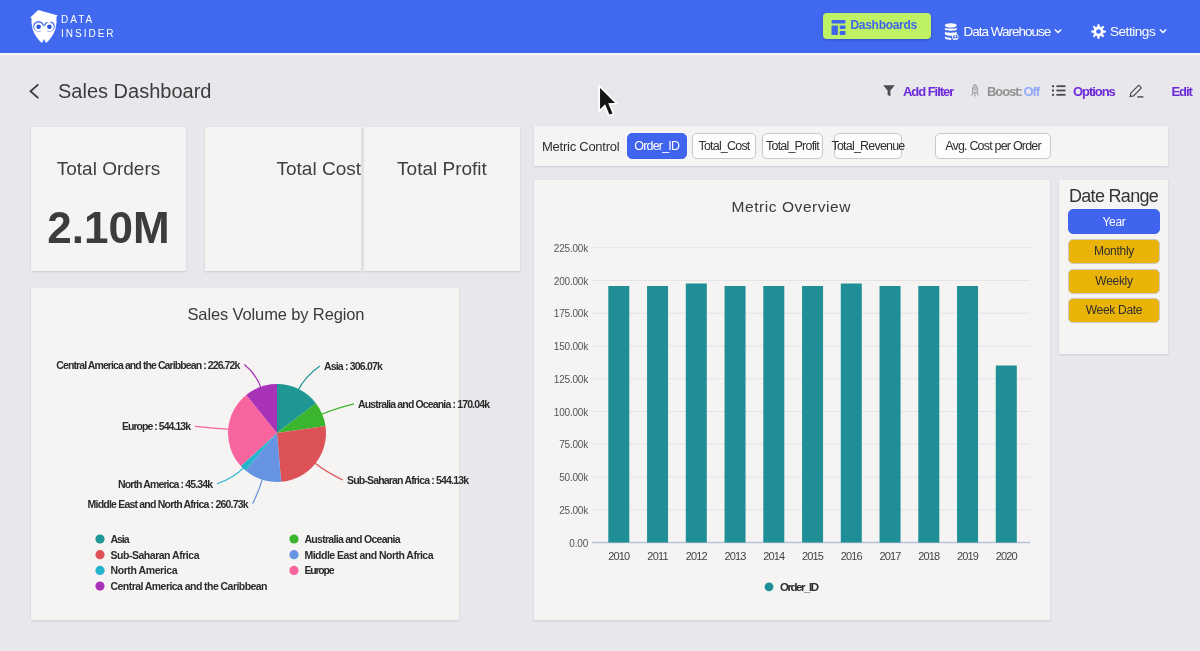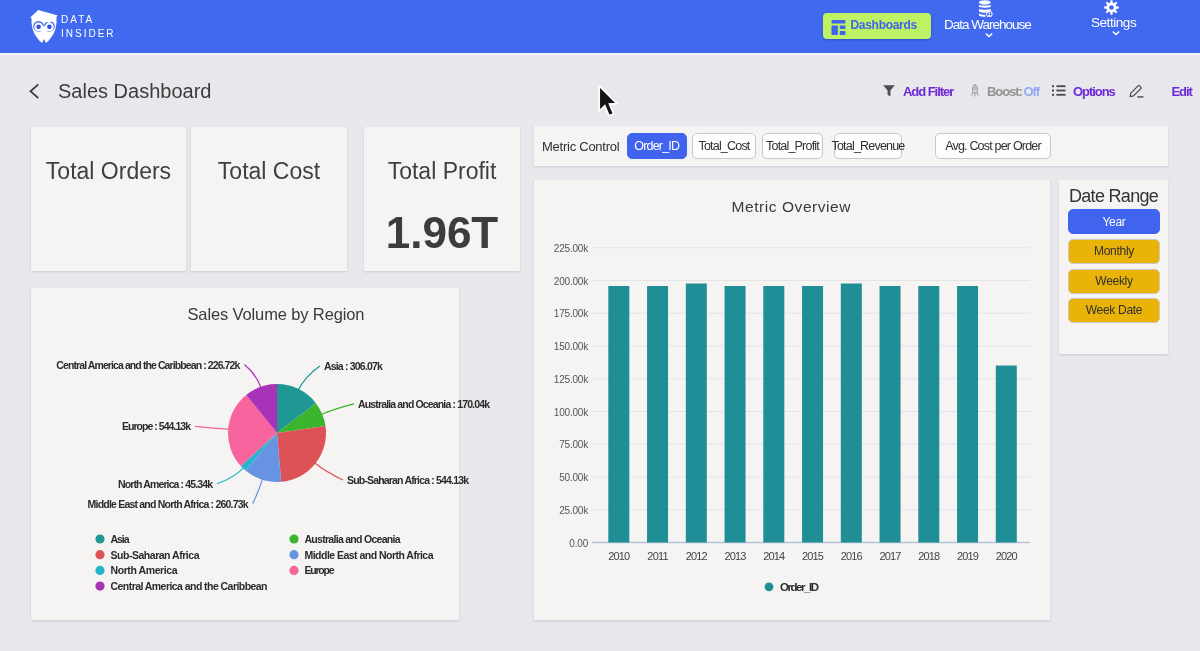--- a/index.html
+++ b/index.html
@@ -5,32 +5,32 @@
   * { margin:0; padding:0; box-sizing:border-box; }
   html,body { width:1200px; height:651px; overflow:hidden; }
   body { font-family:"Liberation Sans", sans-serif; background:#e8e7ec; position:relative; }
 
   
   .nav { position:absolute; left:0; top:0; width:1200px; height:55px; background:#4169f0; border-bottom:2px solid #f4f3f6; }
   .logo { position:absolute; left:30px; top:10px; width:28px; height:34px; }
   .logoname { position:absolute; left:61px; top:13px; color:#fff; font-size:10px; font-weight:normal; letter-spacing:2px; line-height:14px; }
   .navbtn { position:absolute; left:823px; top:13px; width:108px; height:26px; background:#bef264; border-radius:4px; box-shadow:0 1px 3px rgba(10,20,80,0.3); }
   .navbtn span { position:absolute; left:27.5px; top:5px; color:#4164ee; font-size:12px; font-weight:bold; letter-spacing:-0.3px; }
-  .navitem { position:absolute; top:0; height:62px; display:flex; align-items:center; color:#fff; font-size:13px; letter-spacing:-0.75px;flex-direction:column; }
+  .navitem { position:absolute; top:0; height:62px; display:flex; align-items:center; color:#fff; font-size:13px; letter-spacing:-0.75px; }
 
   
   .back { position:absolute; left:28px; top:82.5px; width:12px; height:16.5px; }
   .pagetitle { position:absolute; left:58px; top:80px; font-size:20px; color:#3c3c3c; }
   .subact { position:absolute; top:83.5px; font-size:13px; font-weight:bold; letter-spacing:-1.05px; color:#6d28d9; }
   .subicon { position:absolute; }
 
   
   .card { position:absolute; background:#f5f4f2; box-shadow:0 1px 2px rgba(120,120,140,0.25); }
   .kpi { width:155px; height:144px; top:127px; text-align:center; }
-  .kpi .lbl { margin-top:31px; font-size:23px; color:#3f3f3f; }
+  .kpi .lbl { margin-top:31px; font-size:19px; color:#3f3f3f; }
   .kpi .val { margin-top:23px; font-size:44px; font-weight:bold; color:#3c3c3c; }
 
   .metricbar { position:absolute; left:534px; top:126px; width:634px; height:40px; background:#f5f4f2; box-shadow:0 1px 2px rgba(120,120,140,0.25); }
   .mlbl { position:absolute; left:8px; top:13px; font-size:13px; color:#2f2f2f; letter-spacing:-0.25px; }
   .mbtn { position:absolute; top:7px; height:26px; border:1px solid #c9c8c7; background:#fdfdfc; border-radius:5px; color:#2f2f2f; font-size:12.5px; letter-spacing:-0.8px; display:flex; align-items:center; justify-content:center; }
   .mbtn.sel { background:#4164ee; border-color:#4164ee; color:#fff; }
 
   .dpanel { left:1059px; top:180px; width:109px; height:174px; }
   .dtitle { position:absolute; left:10px; top:6px; font-size:18px; color:#333; letter-spacing:-0.7px; }
   .dbtn { position:absolute; left:9px; width:92px; height:25px; border:1px solid #c9c8c7; background:#eab308; border-radius:5px; color:#2f2f2f; font-size:12px; letter-spacing:-0.3px; display:flex; align-items:center; justify-content:center; }
@@ -129,27 +129,27 @@
 <div class="subact" style="left:1073px;">Options</div>
 
 <svg class="subicon" style="left:1129px; top:84px;" width="17" height="13.5" viewBox="0 0 17 13.5">
   <path d="M1.8 9.2 L9.3 1.7 Q9.8 1.2 10.3 1.7 L12 3.4 Q12.5 3.9 12 4.4 L4.5 11.9 L1.2 12.5 Z" stroke="#46494e" stroke-width="1.2" fill="none"></path>
   <path d="M8.3 12.9 L14.4 12.9" stroke="#46494e" stroke-width="1.4"></path>
 </svg>
 <div class="subact" style="left:1147.5px;padding-left:24px;">Edit</div>
 
 <div class="card kpi" style="left:31px;">
     <div class="lbl">Total Orders</div>
+    <div class="val">2.10M</div>
   </div>
-<div class="card kpi" style="left:191px; width:156px;">
+<div class="card kpi" style="left:205px; width:156px;text-align:right;">
     <div class="lbl">Total Cost</div>
   </div>
 <div class="card kpi" style="left:364px; width:156px;">
     <div class="lbl">Total Profit</div>
-    <div class="val">1.96T</div>
   </div>
 
 <div class="metricbar">
   <span class="mlbl">Metric Control</span>
   <div class="mbtn sel" style="left:93px; width:59.5px;">Order_ID</div>
   <div class="mbtn" style="left:158px; width:64px;">Total_Cost</div>
   <div class="mbtn" style="left:228px; width:61px;">Total_Profit</div>
   <div class="mbtn" style="left:300px; width:68px;">Total_Revenue</div>
   <div class="mbtn" style="left:401px; width:116px;">Avg. Cost per Order</div>
 </div>

